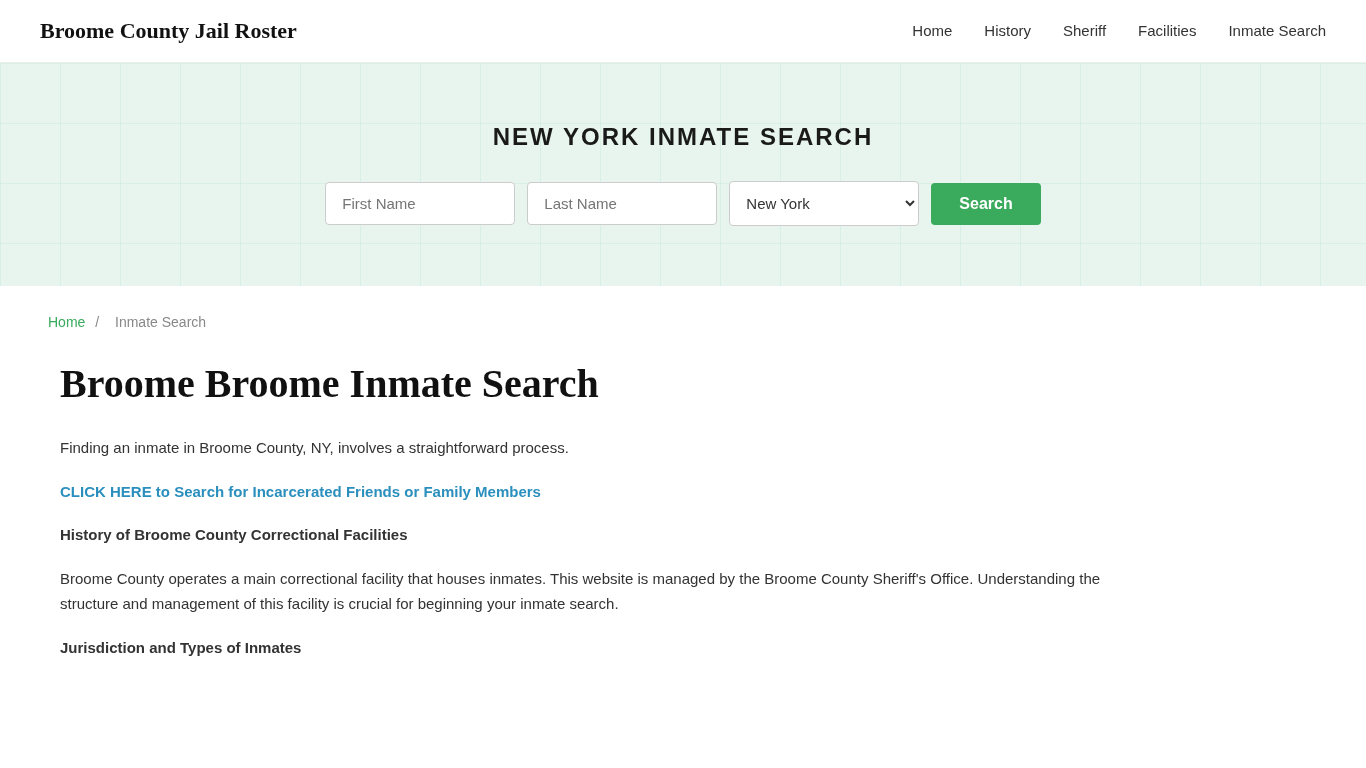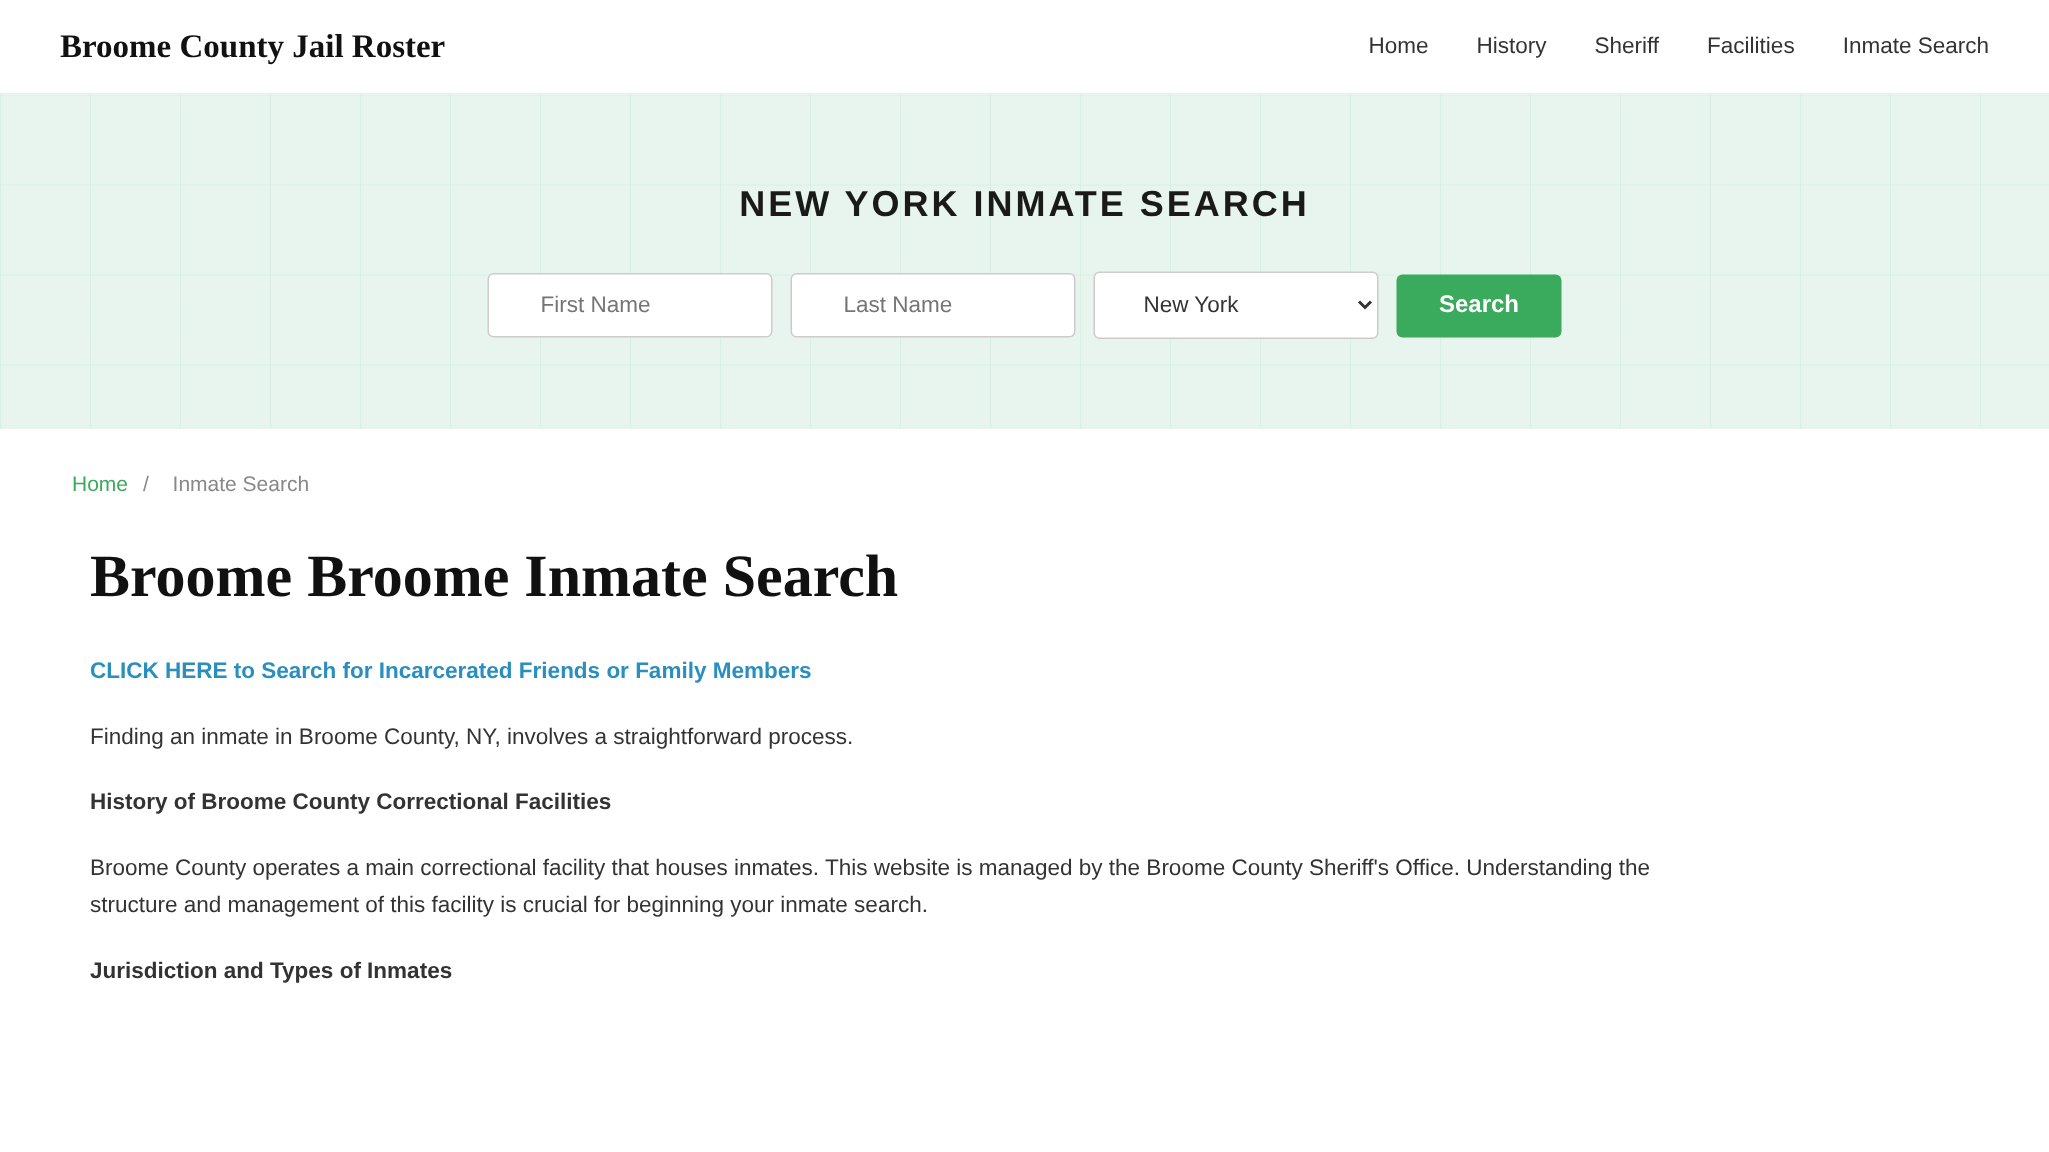--- a/index.html
+++ b/index.html
@@ -61,31 +61,31 @@
       text-transform: uppercase;
       margin-bottom: 30px;
     }
     .search-form {
       display: flex;
       justify-content: center;
       gap: 12px;
       align-items: center;
     }
     .search-form input {
-      padding: 12px 34px;
+      padding: 12px 16px;
       border: 1px solid #ccc;
       border-radius: 4px;
       font-size: 15px;
       width: 190px;
       font-family: Arial, sans-serif;
       color: #0f766e;
       background: #fff;
     }
     .search-form select {
-      padding: 12px 28px;
+      padding: 12px 12px;
       border: 1px solid #ccc;
       border-radius: 4px;
       font-size: 15px;
       width: 190px;
       font-family: Arial, sans-serif;
       background: #fff;
       color: #333;
     }
     .search-btn {
       padding: 12px 28px;
@@ -188,23 +188,23 @@
 
 <div class="breadcrumb">
   <a href="#">Home</a>
   <span>/</span>
   <span>Inmate Search</span>
 </div>
 
 <main class="content">
   <h2 class="page-heading">Broome Broome Inmate Search</h2>
 
+  <p>Finding an inmate in Broome County, NY, involves a straightforward process.</p>
+
   <p>
     <a class="click-link" href="#">CLICK HERE to Search for Incarcerated Friends or Family Members</a>
   </p>
 
-  <p>Finding an inmate in Broome County, NY, involves a straightforward process.</p>
-
   <p class="section-heading">History of Broome County Correctional Facilities</p>
   <p>Broome County operates a main correctional facility that houses inmates. This website is managed by the Broome County Sheriff's Office. Understanding the structure and management of this facility is crucial for beginning your inmate search.</p>
 
   <p class="section-heading">Jurisdiction and Types of Inmates</p>
 </main>
 
 </body></html>

